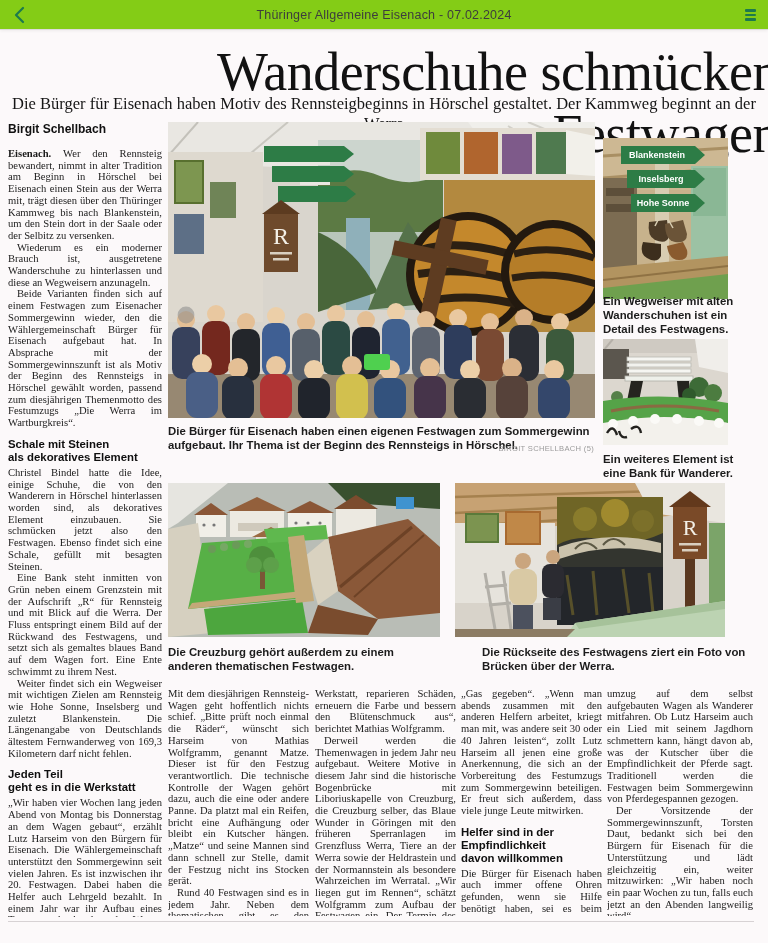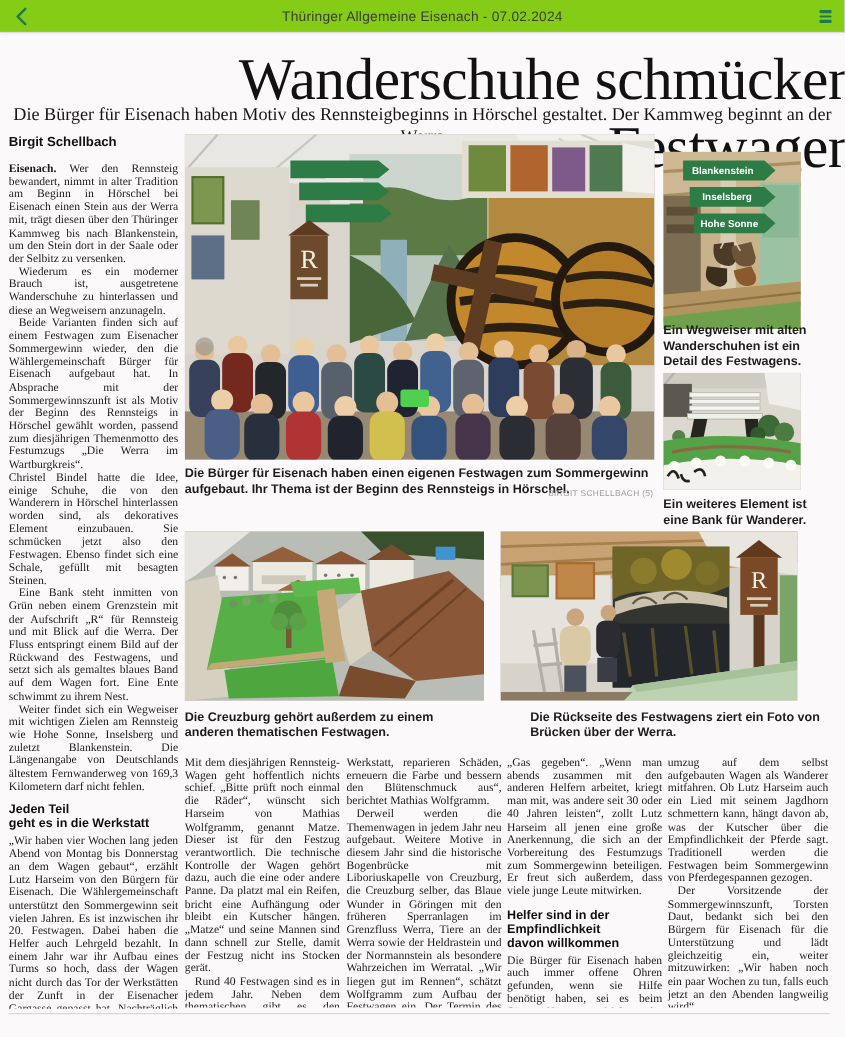--- a/index.html
+++ b/index.html
@@ -72,20 +72,24 @@
   </div>
 
   <h1 class="headline">Wanderschuhe schmücken Festwagen</h1>
   <div class="deck">Die Bürger für Eisenach haben Motiv des Rennsteigbeginns in Hörschel gestaltet. Der Kammweg beginnt an der Werra</div>
 
   <div class="colstack bodytext" style="left:8px; top:122px; width:154px; height:795px;">
     <div class="byline">Birgit Schellbach</div>
     <p><b>Eisenach.</b><span> Wer den Rennsteig bewandert, nimmt in alter Tradition am Beginn in Hörschel bei Eisenach einen Stein aus der Werra mit, trägt diesen über den Thüringer Kammweg bis nach Blankenstein, um den Stein dort in der Saale oder der Selbitz zu versenken.</span></p>
     <p class="ind">Wiederum es ein moderner Brauch ist, ausgetretene Wanderschuhe zu hinterlassen und diese an Wegweisern anzunageln.</p>
     <p class="ind">Beide Varianten finden sich auf einem Festwagen zum Eisenacher Sommergewinn wieder, den die Wählergemeinschaft Bürger für Eisenach aufgebaut hat. In Absprache mit der Sommergewinnszunft ist als Motiv der Beginn des Rennsteigs in Hörschel gewählt worden, passend zum diesjährigen Themenmotto des Festumzugs „Die Werra im Wartburgkreis“.</p>
+    <div class="subhead">
+      <span style="display:block">Schale mit Steinen</span>
+      <span style="display:block">als dekoratives Element</span>
+    </div>
     <p>Christel Bindel hatte die Idee, einige Schuhe, die von den Wanderern in Hörschel hinterlassen worden sind, als dekoratives Element einzubauen. Sie schmücken jetzt also den Festwagen. Ebenso findet sich eine Schale, gefüllt mit besagten Steinen.</p>
     <p class="ind">Eine Bank steht inmitten von Grün neben einem Grenzstein mit der Aufschrift „R“ für Rennsteig und mit Blick auf die Werra. Der Fluss entspringt einem Bild auf der Rückwand des Festwagens, und setzt sich als gemaltes blaues Band auf dem Wagen fort. Eine Ente schwimmt zu ihrem Nest.</p>
     <p class="ind">Weiter findet sich ein Wegweiser mit wichtigen Zielen am Rennsteig wie Hohe Sonne, Inselsberg und zuletzt Blankenstein. Die Längenangabe von Deutschlands ältestem Fernwanderweg von 169,3 Kilometern darf nicht fehlen.</p>
     <div class="subhead">
       <span style="display:block">Jeden Teil</span>
       <span style="display:block">geht es in die Werkstatt</span>
     </div>
     <p>„Wir haben vier Wochen lang jeden Abend von Montag bis Donnerstag an dem Wagen gebaut“, erzählt Lutz Harseim von den Bürgern für Eisenach. Die Wählergemeinschaft unterstützt den Sommergewinn seit vielen Jahren. Es ist inzwischen ihr 20. Festwagen. Dabei haben die Helfer auch Lehrgeld bezahlt. In einem Jahr war ihr Aufbau eines Turms so hoch, dass der Wagen nicht durch das Tor der Werkstätten der Zunft in der Eisenacher Gargasse gepasst hat. Nachträglich ist ein Scharnier eingebaut worden, um den Turm abklappen zu können.</p>
   </div>
 

